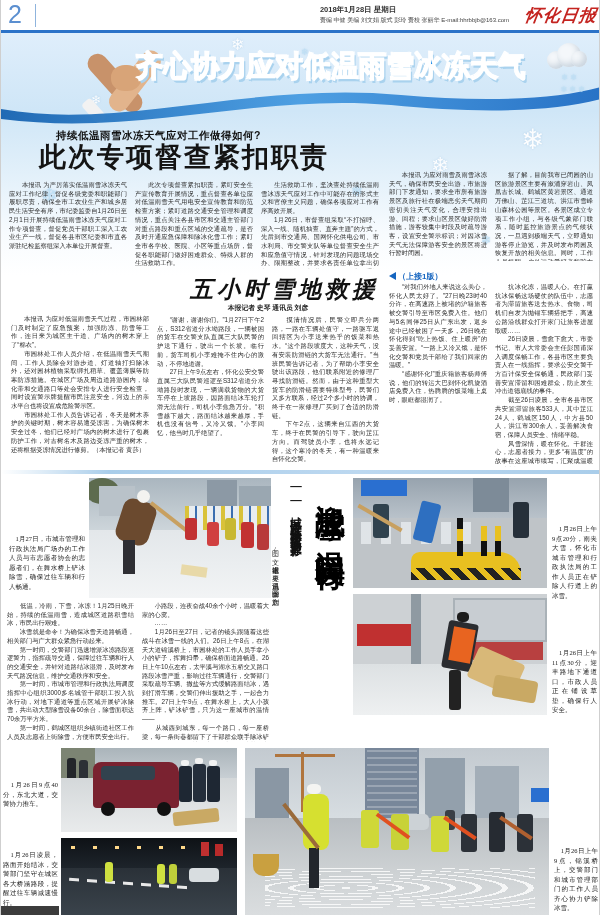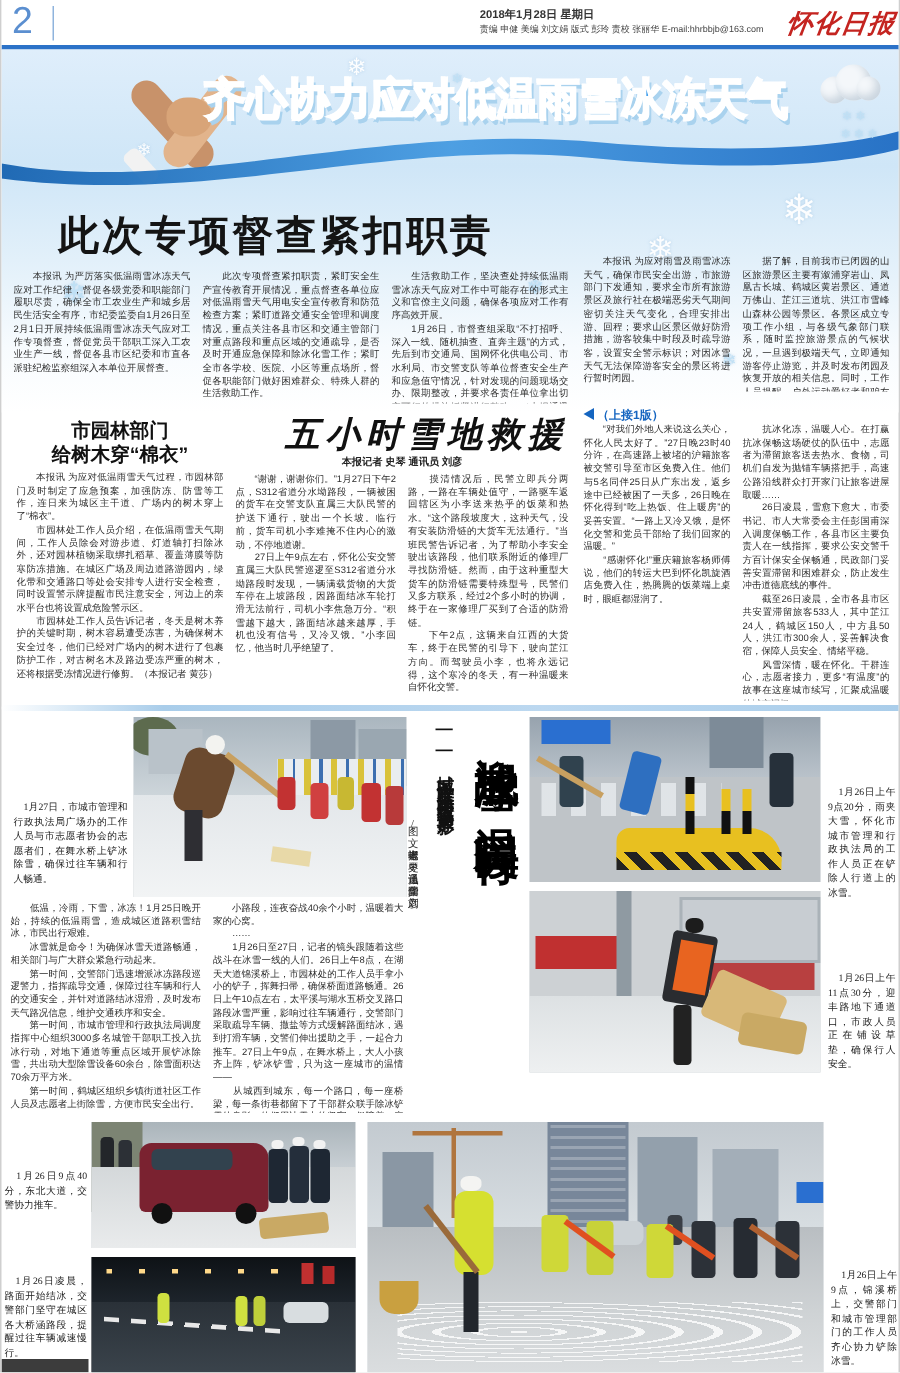--- a/index.html
+++ b/index.html
@@ -114,37 +114,34 @@
     <div id="banner-title">齐心协力应对低温雨雪冰冻天气</div>
     <div id="cloud">
       <i style="left:2px;top:12px;width:18px;height:18px;"></i>
       <i style="left:12px;top:4px;width:24px;height:24px;"></i>
       <i style="left:26px;top:12px;width:16px;height:16px;"></i>
     </div>
     <span class="flake b" style="position:absolute;right:24px;top:40px;font-size:8px;">❄ ❄</span>
     <span class="flake b" style="position:absolute;right:16px;top:52px;font-size:8px;">❄ ❄ ❄</span>
   </div>
 
+  <div id="kicker">持续低温雨雪冰冻天气应对工作做得如何?</div>
   <div id="main-headline">此次专项督查紧扣职责</div>
   <div class="cols" style="left:8px;top:181px;width:372px;height:88px;gap:8px;">
     <div class="coltxt" style="width:118px;height:88px;">　　本报讯 为严厉落实低温雨雪冰冻天气应对工作纪律，督促各级党委和职能部门履职尽责，确保全市工农业生产和城乡居民生活安全有序，市纪委监委自1月26日至2月1日开展持续低温雨雪冰冻天气应对工作专项督查，督促党员干部职工深入工农业生产一线，督促各县市区纪委和市直各派驻纪检监察组深入本单位开展督查。</div>
     <div class="coltxt" style="width:118px;height:88px;">　　此次专项督查紧扣职责，紧盯安全生产宣传教育开展情况，重点督查各单位应对低温雨雪天气用电安全宣传教育和防范检查方案；紧盯道路交通安全管理和调度情况，重点关注各县市区和交通主管部门对重点路段和重点区域的交通疏导，是否及时开通应急保障和除冰化雪工作；紧盯全市各学校、医院、小区等重点场所，督促各职能部门做好困难群众、特殊人群的生活救助工作。</div>
     <div class="coltxt" style="width:118px;height:88px;">　　生活救助工作，坚决查处持续低温雨雪冰冻天气应对工作中可能存在的形式主义和官僚主义问题，确保各项应对工作有序高效开展。
 　　1月26日，市督查组采取“不打招呼、深入一线、随机抽查、直奔主题”的方式，先后到市交通局、国网怀化供电公司、市水利局、市交警支队等单位督查安全生产和应急值守情况，针对发现的问题现场交办、限期整改，并要求各责任单位拿出切实可行的措施抓紧进行整改。（本报通讯员）</div>
   </div>
 
   <div class="cols" style="left:388px;top:171px;width:204px;height:90px;gap:8px;">
     <div class="coltxt" style="width:98px;height:90px;">　　本报讯 为应对雨雪及雨雪冰冻天气，确保市民安全出游，市旅游部门下发通知，要求全市所有旅游景区及旅行社在极端恶劣天气期间密切关注天气变化，合理安排出游、回程；要求山区景区做好防滑措施，游客较集中时段及时疏导游客，设置安全警示标识；对因冰雪天气无法保障游客安全的景区将进行暂时闭园。</div>
     <div class="coltxt" style="width:98px;height:90px;">　　据了解，目前我市已闭园的山区旅游景区主要有溆浦穿岩山、凤凰古长城、鹤城区黄岩景区、通道万佛山、芷江三道坑、洪江市雪峰山森林公园等景区。各景区成立专项工作小组，与各级气象部门联系，随时监控旅游景点的气候状况，一旦遇到极端天气，立即通知游客停止游览，并及时发布闭园及恢复开放的相关信息。同时，工作人员提醒，户外运动爱好者和驴友朋友们，尽量不要选择冰雪冰冻天气登山，以免发生安全事故。（本报记者 黄莎）</div>
   </div>
 
-  <div id="park-head">
-    <div>市园林部门</div>
-    <div>给树木穿“棉衣”</div>
-  </div>
   <div class="coltxt abs" style="left:10px;top:315px;width:138px;height:155px;">　　本报讯 为应对低温雨雪天气过程，市园林部门及时制定了应急预案，加强防冻、防雪等工作，连日来为城区主干道、广场内的树木穿上了“棉衣”。
 　　市园林处工作人员介绍，在低温雨雪天气期间，工作人员除会对游步道、灯道轴打扫除冰外，还对园林植物采取绑扎稻草、覆盖薄膜等防寒防冻措施。在城区广场及周边道路游园内，绿化带和交通路口等处会安排专人进行安全检查，同时设置警示牌提醒市民注意安全，河边上的亲水平台也将设置成危险警示区。
 　　市园林处工作人员告诉记者，冬天是树木养护的关键时期，树木容易遭受冻害，为确保树木安全过冬，他们已经对广场内的树木进行了包裹防护工作，对古树名木及路边受冻严重的树木，还将根据受冻情况进行修剪。（本报记者 黄莎）</div>
 
   <div id="rescue-head">五小时雪地救援</div>
   <div id="rescue-byline">本报记者 史琴 通讯员 刘彦</div>
   <div class="cols" style="left:156px;top:316px;width:222px;height:154px;gap:8px;">
     <div class="coltxt" style="width:107px;height:154px;">　　“谢谢，谢谢你们。”1月27日下午2点，S312省道分水坳路段，一辆被困的货车在交警支队直属三大队民警的护送下通行，驶出一个长坡。临行前，货车司机小李难掩不住内心的激动，不停地道谢。
 　　27日上午9点左右，怀化公安交警直属三大队民警巡逻至S312省道分水坳路段时发现，一辆满载货物的大货车停在上坡路段，因路面结冰车轮打滑无法前行，司机小李焦急万分。“积雪越下越大，路面结冰越来越厚，手机也没有信号，又冷又饿。”小李回忆，他当时几乎绝望了。</div>
     <div class="coltxt" style="width:107px;height:154px;">　　摸清情况后，民警立即兵分两路，一路在车辆处值守，一路驱车返回辖区为小李送来热乎的饭菜和热水。“这个路段坡度大，这种天气，没有安装防滑链的大货车无法通行。”当班民警告诉记者，为了帮助小李安全驶出该路段，他们联系附近的修理厂寻找防滑链。然而，由于这种重型大货车的防滑链需要特殊型号，民警们又多方联系，经过2个多小时的协调，终于在一家修理厂买到了合适的防滑链。

